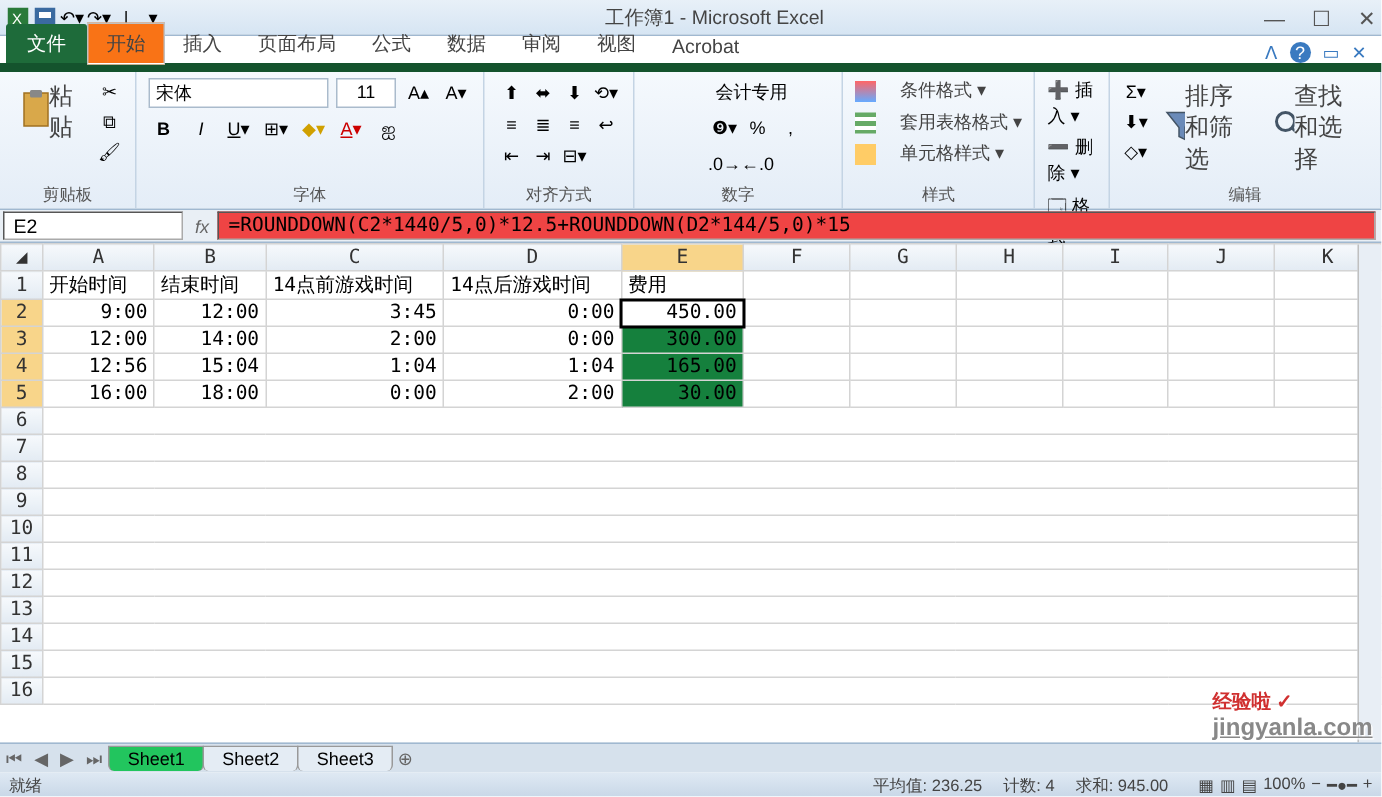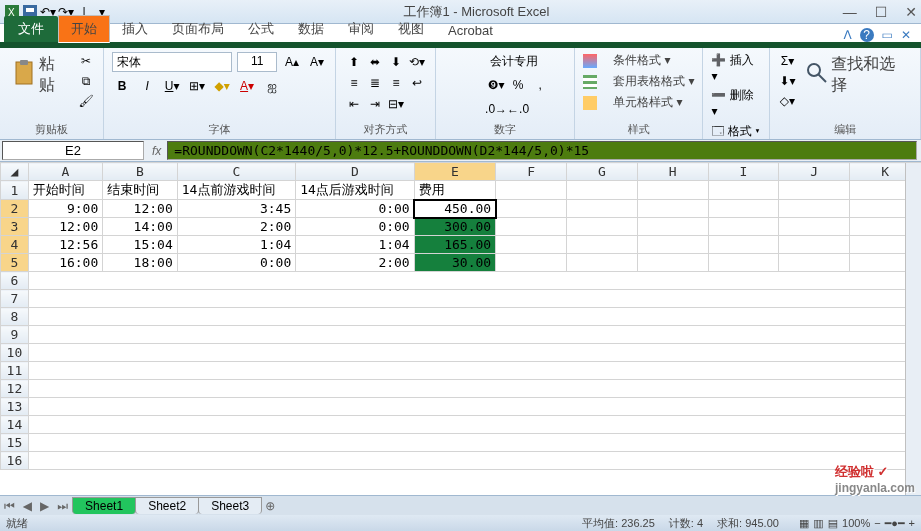--- a/index.html
+++ b/index.html
@@ -31,44 +31,44 @@
 .align-grid { display: grid; grid-template-columns: repeat(4, 20px); grid-template-rows: repeat(3, 20px); gap: 1px; }
 .align-grid .c { border: 1px solid transparent; display: flex; align-items: center; justify-content: center; }
 .num-controls { display: flex; flex-direction: column; gap: 3px; margin-left: 42px; }
 .num-row { display: flex; gap: 2px; }
 .sel.fmt { width: 80px; padding: 1px 4px; }
 .style-list { display: flex; flex-direction: column; gap: 2px; font-size: 12px; color: #444; }
 .style-list .row { display: flex; align-items: center; gap: 16px; white-space: nowrap; }
 .ico-sq { width: 14px; height: 14px; display: inline-block; }
 .cell-list { display: flex; flex-direction: column; gap: 2px; font-size: 12px; }
 .namebox-row { height: 22px; display: flex; align-items: center; border-bottom: 1px solid #a0b8d0; background: #e9eff5; }
-.namebox { width: 142px; border: 1px inset #aaa; background: #fff; margin: 1px 2px; padding: 1px 6px; text-align: center; font-size: 13px; }
+.namebox { width: 120px; border: 1px inset #aaa; background: #fff; margin: 1px 2px; padding: 1px 6px; font-size: 13px; }
 .fx { padding: 0 6px; font-style: italic; color: #666; }
-.formula-bar { flex: 1; border: 1px inset #aaa; background: #4d7c0f; padding: 1px 6px; font-family: "SimSun", monospace; font-size: 13px; margin-right: 4px; }
+.formula-bar { flex: 1; border: 1px inset #aaa; background: #ef4444; padding: 1px 6px; font-family: "SimSun", monospace; font-size: 13px; margin-right: 4px; }
 .grid-area { position: relative; height: 310px; overflow: hidden; background: #fff; }
 table.sheet { border-collapse: collapse; table-layout: fixed; }
 table.sheet th, table.sheet td { border: 1px solid #d4d4d4; font-size: 13px; font-family: "SimSun", monospace; height: 18px; }
 table.sheet th { background: linear-gradient(#f6f9fc,#e3ebf3); color: #333; font-weight: normal; text-align: center; }
 table.sheet .rowhdr { width: 28px; text-align: center; background: linear-gradient(#f6f9fc,#e3ebf3); }
 table.sheet td { padding: 0 4px; text-align: right; }
 table.sheet td.txt { text-align: left; }
 .col-A,.col-B { width: 75px; } .col-C,.col-D { width: 120px; } .col-E { width: 82px; }
 .col-F,.col-G,.col-H,.col-I,.col-J,.col-K { width: 72px; }
 .sel-range { background: #15803d; }
 .sel-border { outline: 2px solid #000; outline-offset: -1px; }
 .active-rowhdr, .active-colhdr { background: #f8d58a !important; }
 .sheet-tabs { position: absolute; bottom: 16px; left: 0; right: 0; height: 20px; background: #d6e1ec; display: flex; align-items: center; font-size: 12px; border-top: 1px solid #a0b8d0; }
 .sheet-tabs .navbtn { padding: 0 4px; color: #666; }
 .sheet-tab { background: #22c55e; border: 1px solid #999; border-bottom: none; padding: 1px 12px; margin-right: -1px; border-radius: 0 0 4px 4px; }
 .sheet-tab.inactive { background: #e4ecf4; }
 .statusbar { position: absolute; bottom: 0; left: 0; right: 0; height: 16px; background: linear-gradient(#dfe9f3,#c9d8e8); display: flex; align-items: center; font-size: 11px; padding: 0 6px; color: #444; }
 .statusbar .mid { margin-left: auto; display: flex; gap: 14px; align-items: flex-end; }
 .statusbar .zoom { margin-left: 20px; display: flex; align-items: center; gap: 4px; }
 .watermark { position: absolute; right: 6px; bottom: 36px; font-size: 13px; color: #d03030; font-weight: bold; text-shadow: 1px 1px #fff; }
-.watermark .sub { color: #888; font-size: 12px; display:block; text-align:right; }
+.watermark .sub { color: #888; font-size: 16px; display:block; text-align:right;text-decoration:underline; }
 .scroll-v { position: absolute; right: 0; top: 163px; bottom: 36px; width: 16px; background: #e8eef5; border-left: 1px solid #c0c0c0; }
 </style>
 </head>
 <body>
 
 <div class="titlebar">
   <div class="qat">
     <span>
         <svg width="14" height="14">
           <rect width="14" height="14" fill="#2a7a3a"></rect>
@@ -223,20 +223,26 @@
 
   <div class="rgroup">
     <div class="content">
       <div class="smallbtns">
         <span>Σ▾</span>
         <span>⬇▾</span>
         <span>◇▾</span>
       </div>
       <div class="bigbtn">
         <svg class="ico">
+            <path d="M4 4 L20 4 L16 14 L16 22 L12 20 L12 14 Z" fill="#6a8ab8" stroke="#456"></path>
+          </svg>
+        <span>排序和筛选</span>
+      </div>
+      <div class="bigbtn">
+        <svg class="ico">
             <circle cx="10" cy="10" r="6" fill="none" stroke="#456" stroke-width="2"></circle>
             <line x1="14" y1="14" x2="22" y2="22" stroke="#456" stroke-width="2"></line>
           </svg>
         <span>查找和选择</span>
       </div>
     </div>
     <div class="label">编辑</div>
   </div>
 </div>
 

